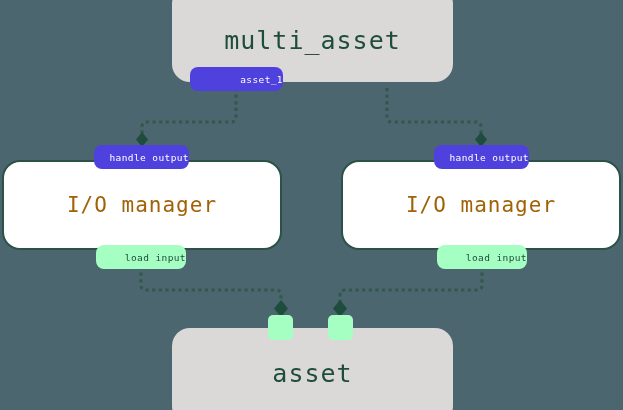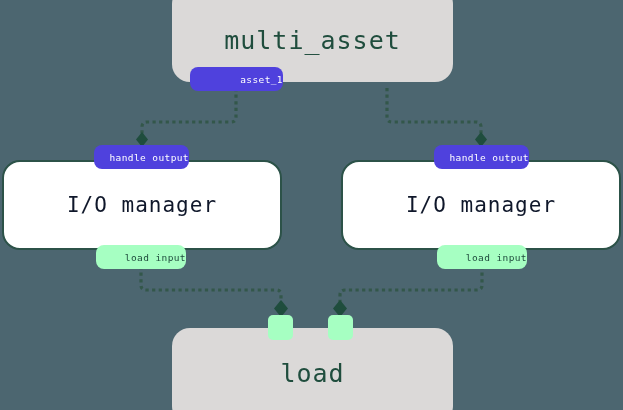--- a/index.html
+++ b/index.html
@@ -51,21 +51,21 @@
     background: #ffffff;
     border: 2px solid #2c5248;
     border-radius: 18px;
     display: flex;
     align-items: center;
     justify-content: center;
     box-sizing: border-box;
   }
   .iomgr-title {
     font-size: 21px;
-    color: #0f172a;
+    color: #a16207;
     letter-spacing: 1px;
     font-family: "DejaVu Sans Mono", "Liberation Mono", monospace;
   }
   #iomgr-left  { left: 2px;   top: 160px; width: 280px; height: 90px; }
   #iomgr-right { left: 341px; top: 160px; width: 280px; height: 90px; }
 
   
   .badge {
     position: absolute;
     height: 24px;
@@ -167,18 +167,18 @@
     <span class="iomgr-title">I/O manager</span>
   </div>
   <div class="badge badge-purple" id="badge-handle-output-right">
     <span>handle output</span>
   </div>
   <div class="badge badge-green" id="badge-load-input-right">
     <span>load input</span>
   </div>
 
   <div class="group-box" id="asset-box">
-    <span class="group-title">load</span>
+    <span class="group-title">asset</span>
   </div>
   <div class="handle-square" id="handle-square-left"></div>
   <div class="handle-square" id="handle-square-right"></div>
 
 </div>
 
 </body></html>

